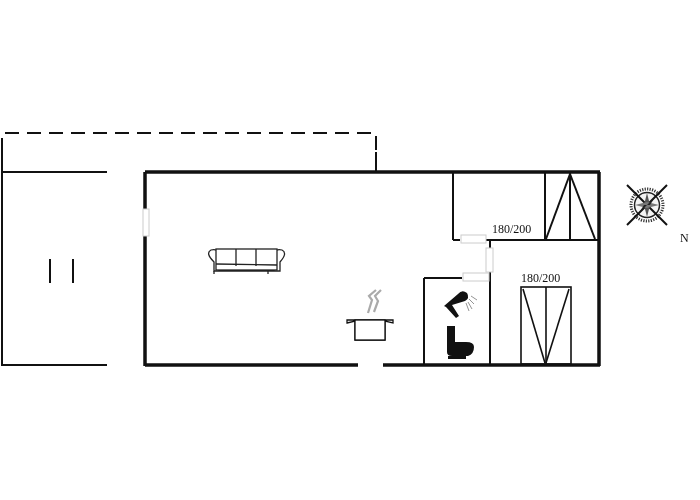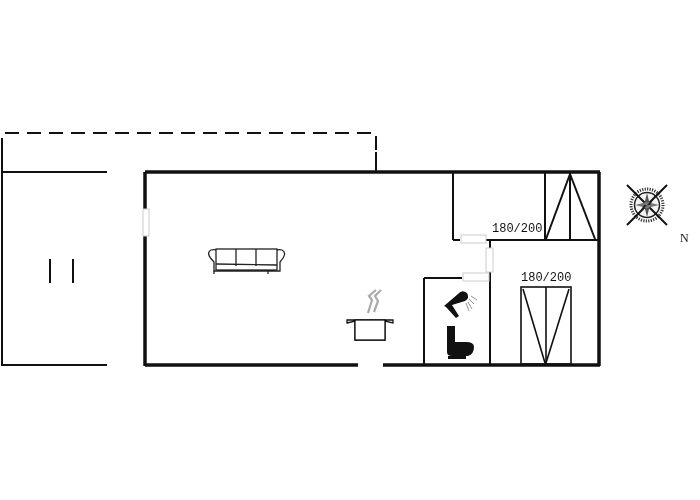--- a/index.html
+++ b/index.html
@@ -1,18 +1,18 @@
 <!DOCTYPE html>
 <html><head>
   <meta charset="utf-8">
   <style>
     html, body { margin: 0; padding: 0; background: #ffffff; }
     body { width: 700px; height: 500px; position: relative; overflow: hidden; font-family: "Liberation Sans", sans-serif; }
     svg.plan { position: absolute; left: 0; top: 0; }
-    .label { position: absolute; font-size: 12px; color: #111; font-family: Liberation Mono, monospace; text-align: right; }
+    .label { position: absolute; font-size: 12px; color: #111; font-family: Liberation Serif, serif; text-align: right; }
     .n-label { position: absolute; font-size: 12px; color: #111; font-family: "Liberation Serif", serif; }
   </style>
 </head>
 <body>
 
 <svg class="plan" width="700" height="500" viewBox="0 0 700 500">
 
   <g fill="none" stroke="#111" stroke-width="2">
     <path d="M2 152 L2 133 L376 133 L376 152" stroke-dasharray="14 8"></path>
     <line x1="376" y1="152" x2="376" y2="171"></line>

